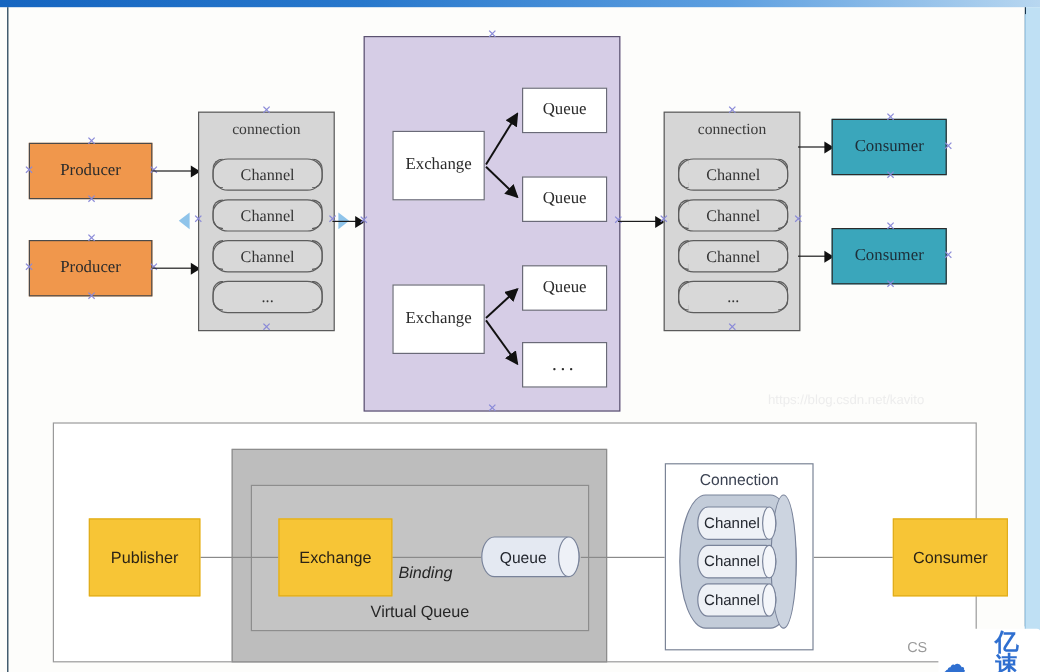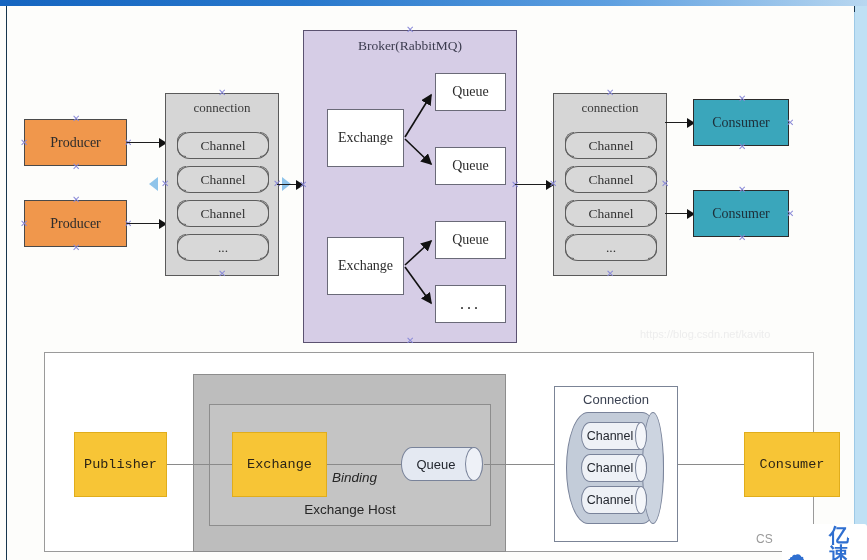--- a/index.html
+++ b/index.html
@@ -116,21 +116,21 @@
     box-sizing:border-box;
   }
   .vhost-grey{
     position:absolute;background:#c4c4c4;border:1.5px solid #8d8d8d;
     box-sizing:border-box;
   }
   .yellow-box{
     position:absolute;background:#f7c536;border:1.5px solid #e0ad1c;
     box-sizing:border-box;display:flex;align-items:center;
     justify-content:center;font-size:13.5px;color:#2c2416;
-    font-family:Liberation Mono, monospace;
+    font-family:Liberation Sans, sans-serif;
   }
   .grey-label{
     position:absolute;font-size:13.5px;color:#262626;
     font-family:"Liberation Sans",sans-serif;text-align:center;
   }
   .conn-frame{
     position:absolute;border:1.2px solid #7b8496;background:#ffffff;
     box-sizing:border-box;
   }
   .conn-frame-title{
@@ -240,21 +240,20 @@
     <div class="handle" style="left:151px;top:166px;"></div>
     <div class="handle" style="left:263px;top:166px;"></div>
 
     <div class="tri-left" style="left:139px;top:163px;"></div>
     <div class="tri-right" style="left:272px;top:163px;"></div>
 
     <div class="hline" style="left:267px;top:170px;width:26px;"></div>
     <div class="arrow-r" style="left:286px;top:166px;"></div>
 
     <div class="broker-box" style="position:absolute;left:293px;top:16px;width:212px;height:311px;">
-      <div class="broker-title">Broker(RabbitMQ)</div>
 
       <div class="node exchange" style="left:23px;top:78px;width:77px;height:58px;">
         <span>Exchange</span>
       </div>
       <div class="node exchange" style="left:23px;top:206px;width:77px;height:58px;">
         <span>Exchange</span>
       </div>
 
       <div class="node queue" style="left:131px;top:42px;width:71px;height:38px;">
         <span>Queue</span>
@@ -332,21 +331,21 @@
   <div id="wm-url">https://blog.csdn.net/kavito</div>
 
   <div id="bottom-diagram" class="canvas">
 
     <div class="outer-frame"></div>
 
     <div class="broker-grey" style="left:149px;top:22px;width:313px;height:178px;"></div>
 
     <div class="vhost-grey" style="left:165px;top:52px;width:282px;height:122px;"></div>
 
-    <div class="grey-label" style="left:165px;top:150px;width:282px;">Exchange Host</div>
+    <div class="grey-label" style="left:165px;top:150px;width:282px;">Virtual Queue</div>
 
     <div class="connector" style="left:123px;top:112px;width:65px;"></div>
     <div class="connector" style="left:282px;top:112px;width:75px;"></div>
     <div class="connector" style="left:440px;top:112px;width:70px;"></div>
     <div class="connector" style="left:634px;top:112px;width:66px;"></div>
 
     <div class="yellow-box" style="left:30px;top:80px;width:93px;height:65px;">
       <span>Publisher</span>
     </div>
 

